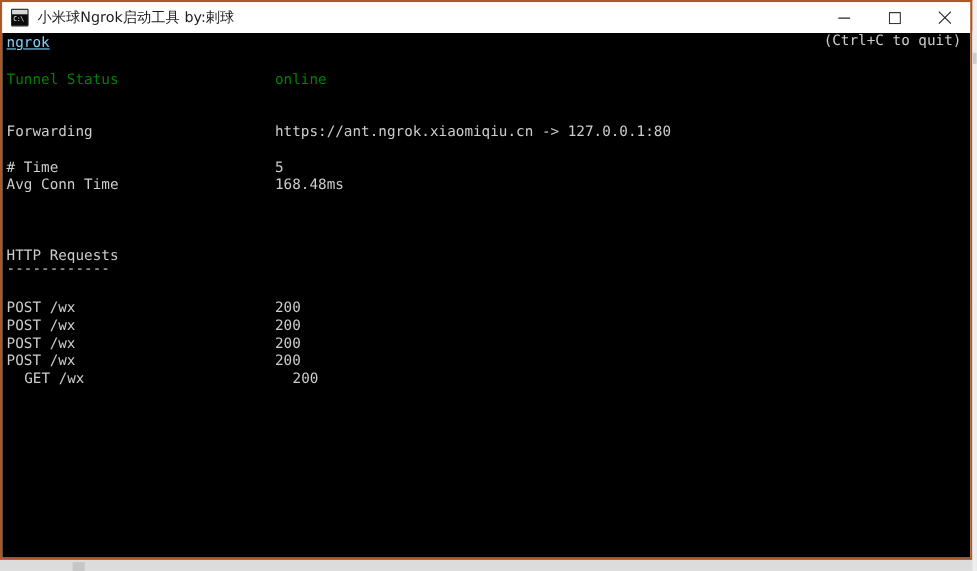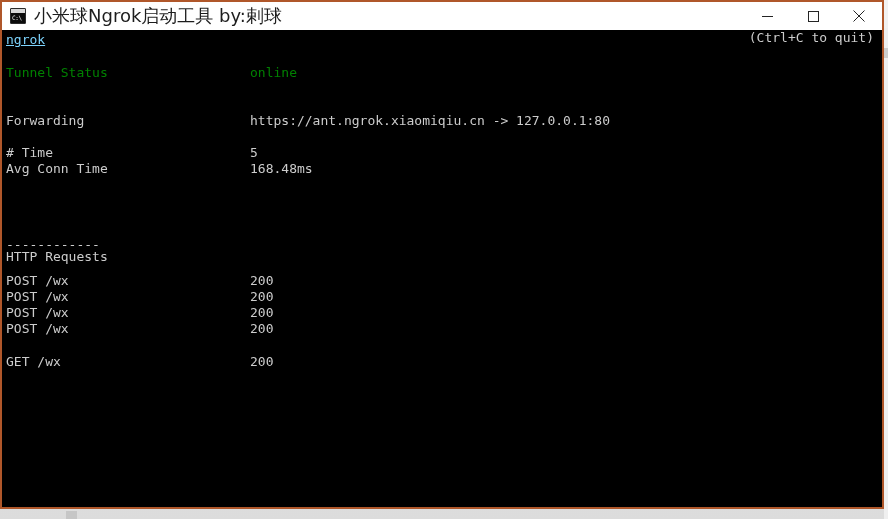--- a/index.html
+++ b/index.html
@@ -80,21 +80,21 @@
     top: 4px;
     font-family: "DejaVu Sans Mono", monospace;
     font-size: 6px;
     line-height: 9px;
     color: #f0f0f0;
     letter-spacing: -0.4px;
     white-space: nowrap;
   }
   #title-text {
     font-family: "DejaVu Sans", "Liberation Sans", sans-serif;
-    font-size: 18px;
+    font-size: 13px;
     color: #1d1d1d;
     white-space: nowrap;
     letter-spacing: 0px;
   }
   #window-controls {
     margin-left: auto;
     display: flex;
     height: 28px;
   }
   .win-btn {
@@ -229,32 +229,32 @@
 
 
 
       <div class="crow" style="top:83px;"><span class="clabel white">Forwarding</span><span class="white">https://ant.ngrok.xiaomiqiu.cn -&gt; 127.0.0.1:80</span></div>
 
 
       <div class="crow" style="top:115px;"><span class="clabel white"># Time</span><span class="white">5</span></div>
 
       <div class="crow" style="top:131px;"><span class="clabel white">Avg Conn Time</span><span class="white">168.48ms</span></div>
 
-      <div class="crow" style="top:195px;margin-top:24px;">HTTP Requests</div>
+      <div class="crow" style="top:195px;">HTTP Requests</div>
       <div class="crow" style="top:207px;">------------</div>
 
       <div class="crow" style="top:243px;"><span class="clabel white">POST /wx</span><span class="white">200</span></div>
 
       <div class="crow" style="top:259px;"><span class="clabel white">POST /wx</span><span class="white">200</span></div>
 
       <div class="crow" style="top:275px;"><span class="clabel white">POST /wx</span><span class="white">200</span></div>
 
       <div class="crow" style="top:291px;"><span class="clabel white">POST /wx</span><span class="white">200</span></div>
 
-      <div class="crow" style="top:324px;"><span class="clabel white">GET /wx</span><span class="white">200</span></div>
+      <div class="crow" style="top:307px;margin-left:16px;"><span class="clabel white">GET /wx</span><span class="white">200</span></div>
 
     </div>
   </div>
 
 </div>
 
 <div id="scrollbar">
   <div id="scrollbar-thumb"></div>
 </div>
 

